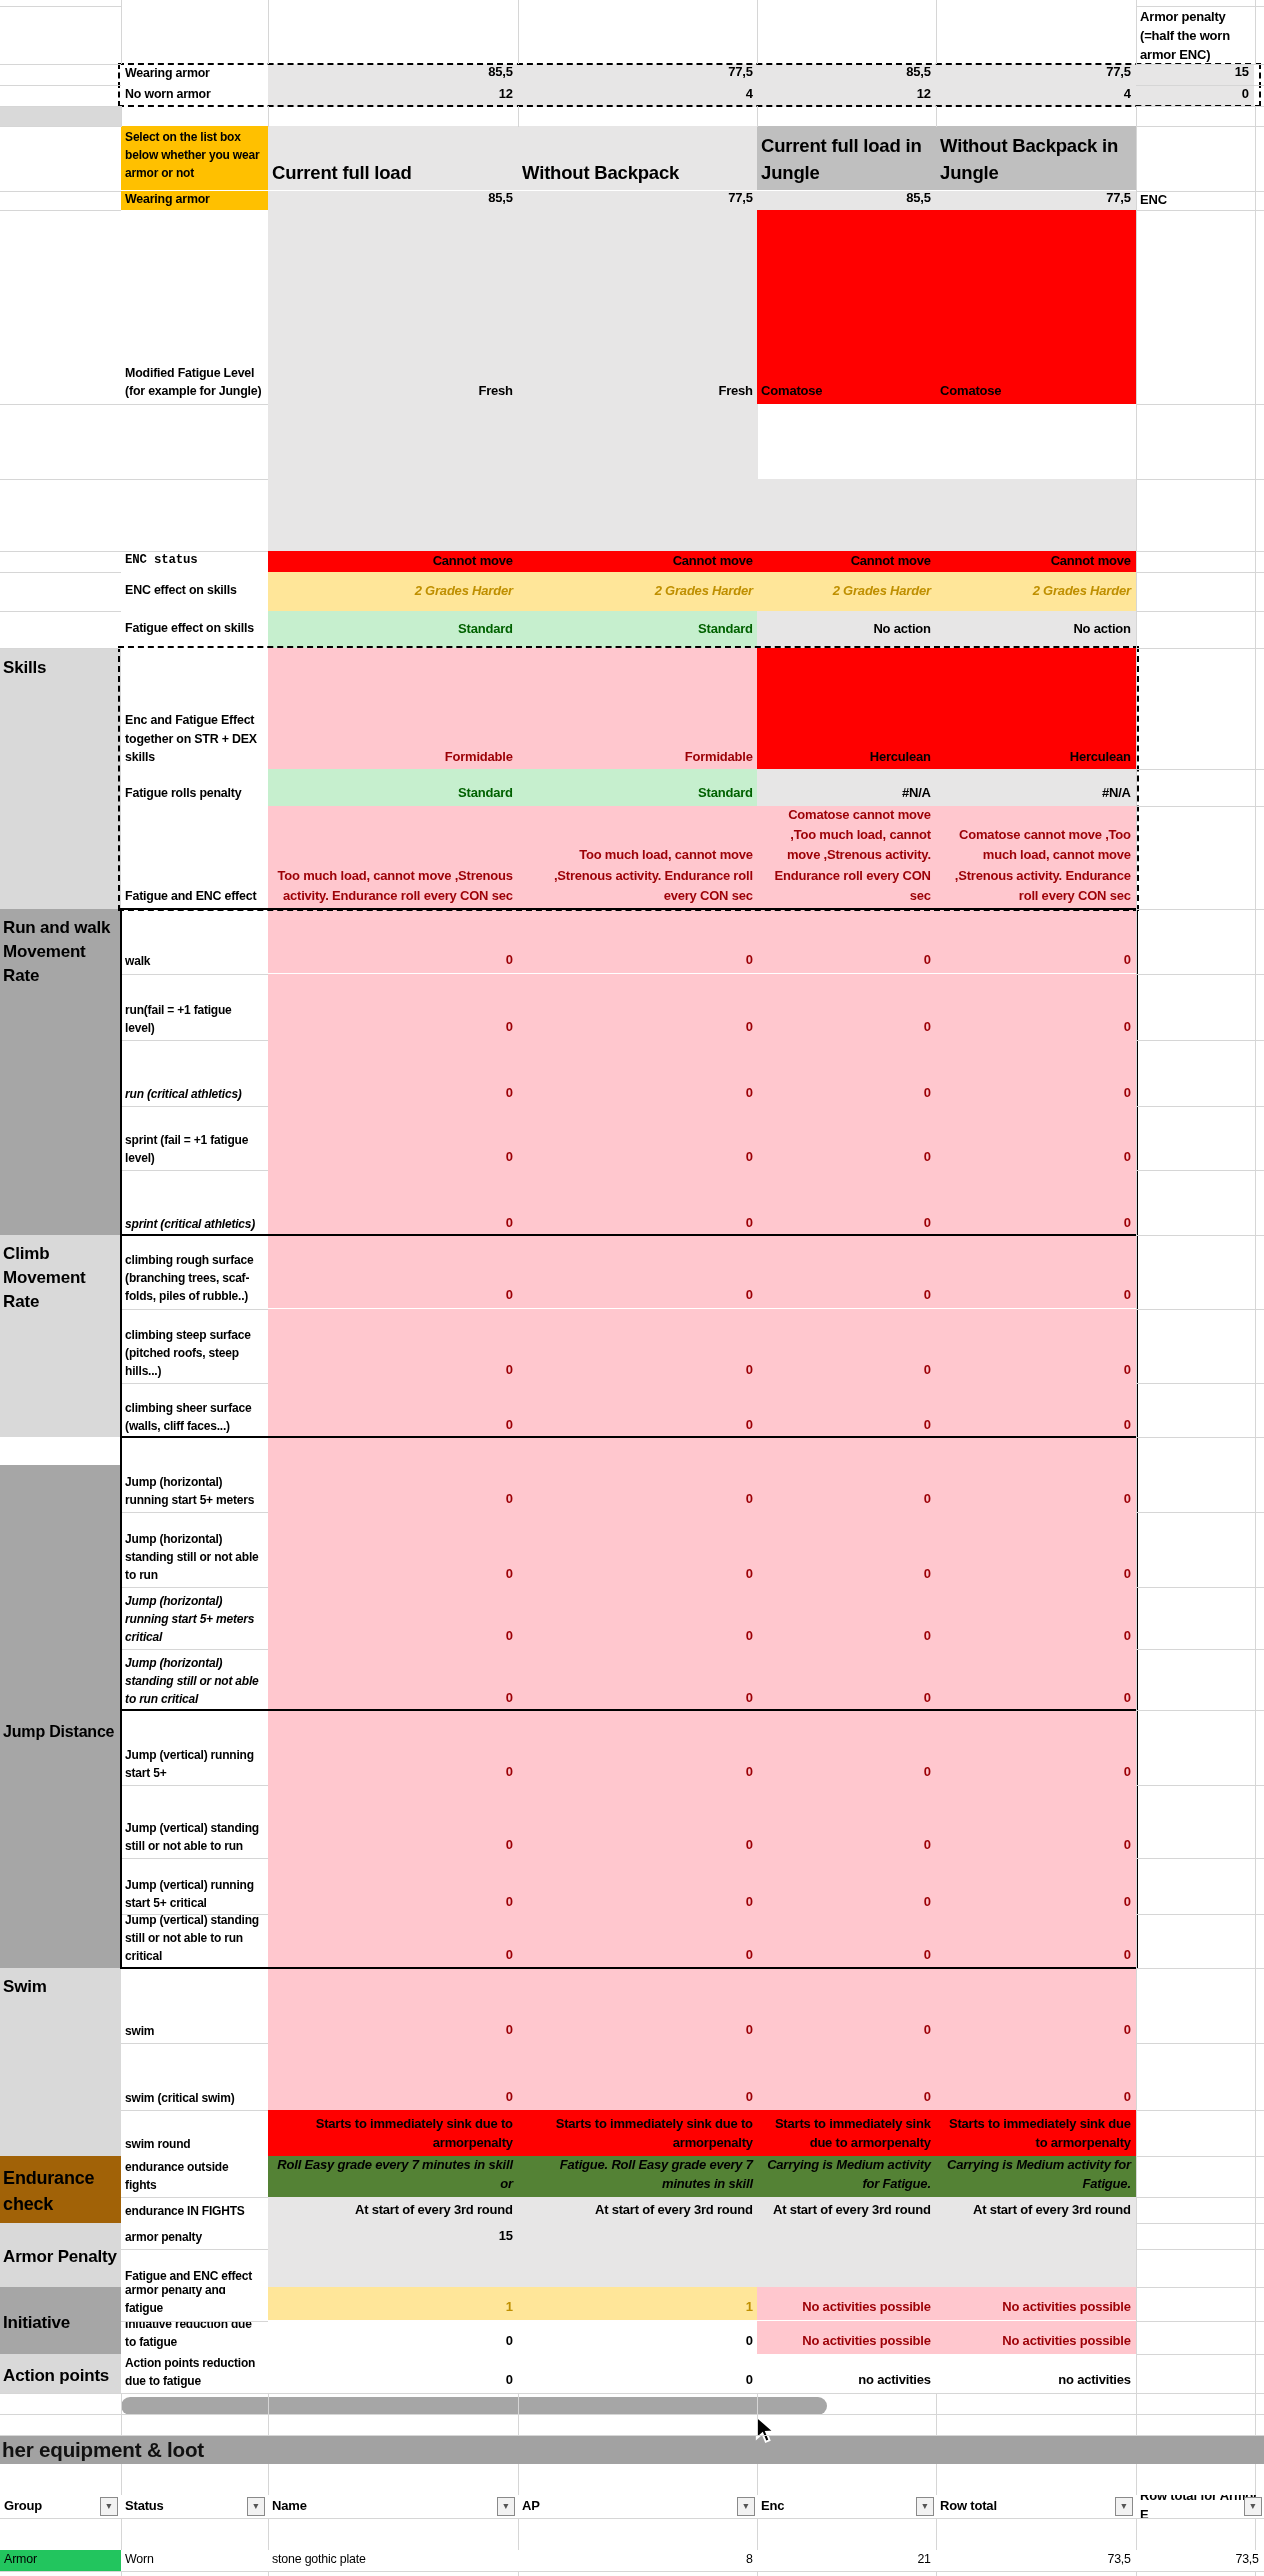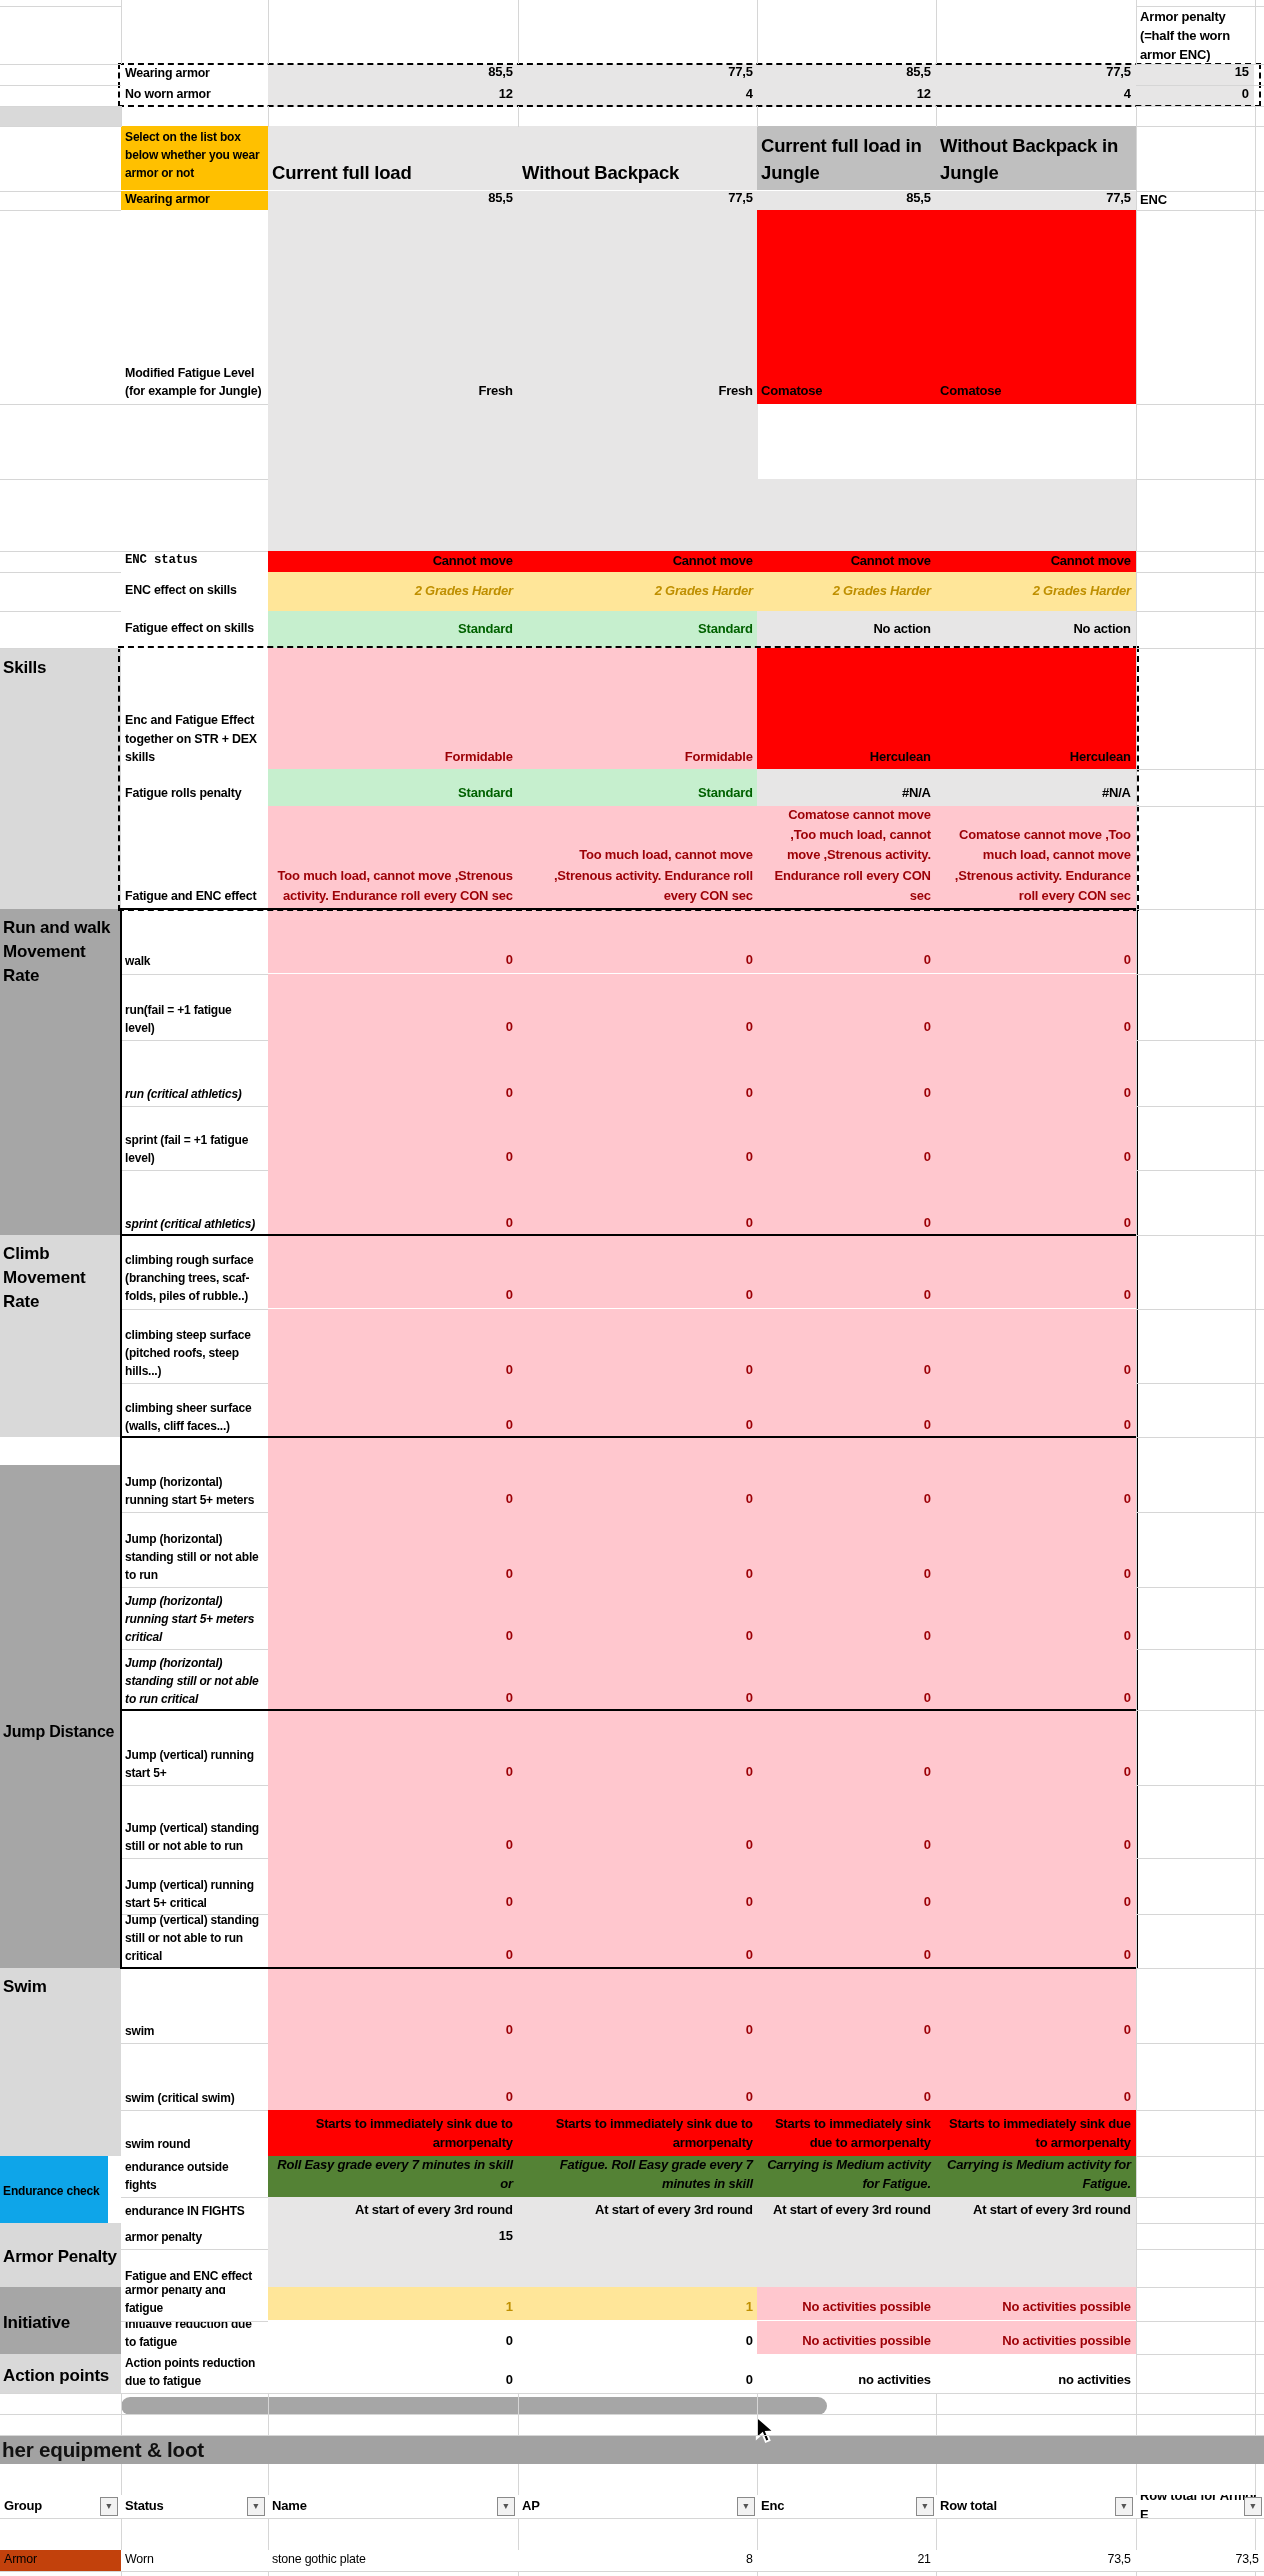--- a/index.html
+++ b/index.html
@@ -512,21 +512,21 @@
     </div>
     <div class="cell" style="left: 518px; top: 2110px; width: 240px; height: 46px; background: rgb(255, 0, 0); color: rgb(0, 0, 0); font-size: 13px; font-weight: bold; line-height: 1.5; justify-content: flex-end; align-items: flex-end; text-align: right; padding: 2.1px 5.2px 3.1px 4.1px;">
       <span>Starts to immediately sink due to armorpenalty</span>
     </div>
     <div class="cell" style="left: 757px; top: 2110px; width: 179px; height: 46px; background: rgb(255, 0, 0); color: rgb(0, 0, 0); font-size: 13px; font-weight: bold; line-height: 1.5; justify-content: flex-end; align-items: flex-end; text-align: right; padding: 2.1px 5.2px 3.1px 4.1px;">
       <span>Starts to immediately sink due to armorpenalty</span>
     </div>
     <div class="cell" style="left: 936px; top: 2110px; width: 200px; height: 46px; background: rgb(255, 0, 0); color: rgb(0, 0, 0); font-size: 13px; font-weight: bold; line-height: 1.5; justify-content: flex-end; align-items: flex-end; text-align: right; padding: 2.1px 5.2px 3.1px 4.1px;">
       <span>Starts to immediately sink due to armorpenalty</span>
     </div>
-    <div class="cell" style="left: 0px; top: 2156px; width: 108px; height: 67px; background: #0ea5e9; color: rgb(0, 0, 0); font-size: 12px; font-weight: bold; line-height: 1.4; justify-content: flex-start; align-items: center; text-align: left; padding: 7.2px 3.1px 3.1px;">
+    <div class="cell" style="left: 0px; top: 2156px; width: 121px; height: 67px; background: #a16207; color: rgb(0, 0, 0); font-size: 18px; font-weight: bold; line-height: 1.4; justify-content: flex-start; align-items: center; text-align: left; padding: 7.2px 3.1px 3.1px;">
       <span>Endurance check</span>
     </div>
     <div class="cell" style="left: 121px; top: 2156px; width: 147px; height: 41px; background: rgb(255, 255, 255); color: rgb(0, 0, 0); font-size: 12px; font-weight: bold; line-height: 1.5; justify-content: flex-start; align-items: flex-end; text-align: left; padding: 2.1px 5.2px 3.1px 4.1px;">
       <span>how often to check endurance outside fights</span>
     </div>
     <div class="cell" style="left: 268px; top: 2156px; width: 250px; height: 41px; background: rgb(84, 130, 53); color: rgb(0, 0, 0); font-size: 13px; font-weight: bold; font-style: italic; line-height: 1.5; justify-content: flex-end; align-items: flex-end; text-align: right; padding: 2.1px 5.2px 3.1px 4.1px;">
       <span>Carrying is Medium activity for Fatigue. Roll Easy grade every 7 minutes in skill or</span>
     </div>
     <div class="cell" style="left: 518px; top: 2156px; width: 240px; height: 41px; background: rgb(84, 130, 53); color: rgb(0, 0, 0); font-size: 13px; font-weight: bold; font-style: italic; line-height: 1.5; justify-content: flex-end; align-items: flex-end; text-align: right; padding: 2.1px 5.2px 3.1px 4.1px;">
       <span>Carrying is Medium activity for Fatigue. Roll Easy grade every 7 minutes in skill</span>
@@ -761,21 +761,21 @@
     </div>
     <div class="filterbtn" style="left: 916px; top: 2497px;">▼</div>
     <div class="cell" style="left: 936px; top: 2495px; width: 200px; height: 23px; background: rgb(255, 255, 255); color: rgb(0, 0, 0); font-size: 13px; font-weight: bold; line-height: 1.45; justify-content: flex-start; align-items: center; text-align: left; padding: 2.1px 5.2px 3.1px 4.1px;">
       <span>Row total</span>
     </div>
     <div class="filterbtn" style="left: 1115px; top: 2497px;">▼</div>
     <div class="cell" style="left: 1136px; top: 2495px; width: 128px; height: 23px; background: rgb(255, 255, 255); color: rgb(0, 0, 0); font-size: 13px; font-weight: bold; line-height: 1.45; justify-content: flex-start; align-items: center; text-align: left; padding: 2.1px 5.2px 3.1px 4.1px;">
       <span>Row total for Armor E</span>
     </div>
     <div class="filterbtn" style="left: 1244px; top: 2497px;">▼</div>
-    <div class="cell" style="left: 0px; top: 2550px; width: 121px; height: 20.6px; background: #c2410c; color: rgb(0, 0, 0); font-size: 12.4px; font-weight: normal; line-height: 1.45; justify-content: flex-start; align-items: center; text-align: left; padding: 2.1px 5.2px 3.1px 4.1px;">
+    <div class="cell" style="left: 0px; top: 2550px; width: 121px; height: 20.6px; background: #22c55e; color: rgb(0, 0, 0); font-size: 12.4px; font-weight: normal; line-height: 1.45; justify-content: flex-start; align-items: center; text-align: left; padding: 2.1px 5.2px 3.1px 4.1px;">
       <span>Armor</span>
     </div>
     <div class="cell" style="left: 121px; top: 2550px; width: 147px; height: 20.6px; background: rgb(255, 255, 255); color: rgb(0, 0, 0); font-size: 12.4px; font-weight: normal; line-height: 1.45; justify-content: flex-start; align-items: center; text-align: left; padding: 2.1px 5.2px 3.1px 4.1px;">
       <span>Worn</span>
     </div>
     <div class="cell" style="left: 268px; top: 2550px; width: 250px; height: 20.6px; background: rgb(255, 255, 255); color: rgb(0, 0, 0); font-size: 12.4px; font-weight: normal; line-height: 1.45; justify-content: flex-start; align-items: center; text-align: left; padding: 2.1px 5.2px 3.1px 4.1px;">
       <span>stone gothic plate</span>
     </div>
     <div class="cell" style="left: 518px; top: 2550px; width: 240px; height: 20.6px; background: rgb(255, 255, 255); color: rgb(0, 0, 0); font-size: 12.4px; font-weight: normal; line-height: 1.45; justify-content: flex-end; align-items: center; text-align: right; padding: 2.1px 5.2px 3.1px 4.1px;">
       <span>8</span>

